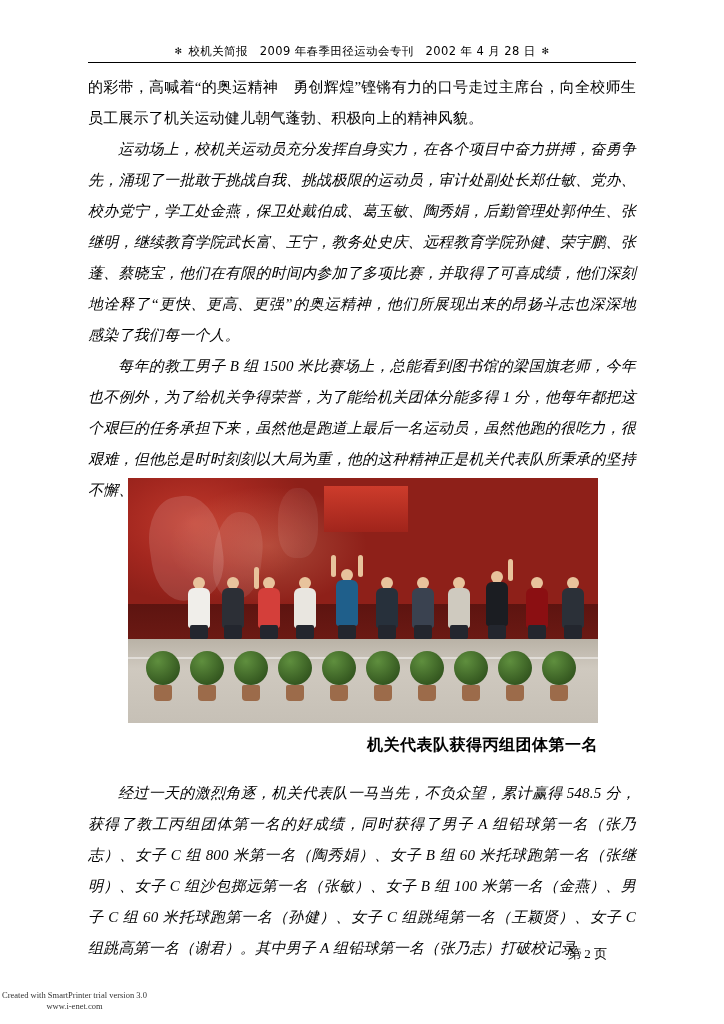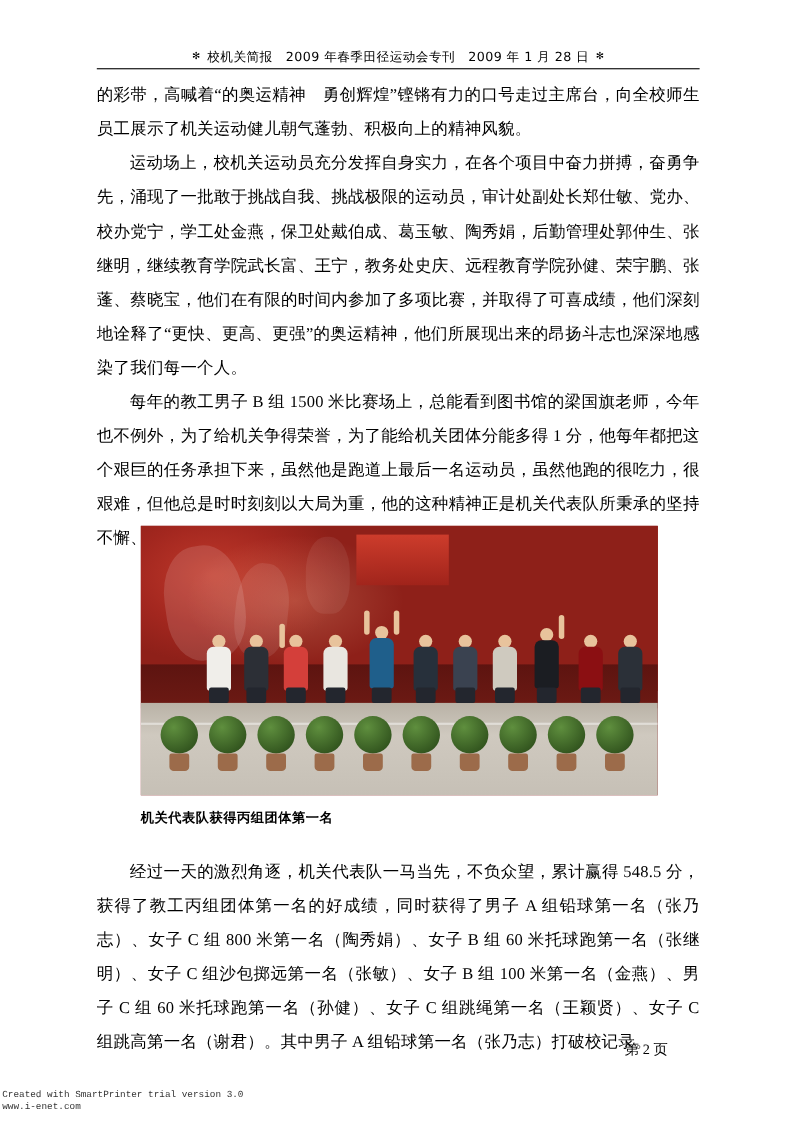--- a/index.html
+++ b/index.html
@@ -59,20 +59,21 @@
     margin: 0 0 0 0;
     font-size: 15px;
     line-height: 31px;
     text-align: justify;
     text-justify: inter-ideograph;
     text-indent: 0;
     letter-spacing: 0.2px;
   }
   p.indent {
     text-indent: 30px;
+    font-style: italic;
   }
   
   .figure {
     position: absolute;
     left: 128px;
     top: 478px;
     width: 470px;
   }
   .photo {
     width: 470px;
@@ -164,22 +165,22 @@
     border-radius: 2px 2px 4px 4px;
   }
   .banner {
     position: absolute;
     left: 196px; top: 8px; width: 84px; height: 46px;
     background: linear-gradient(180deg, #d8412f, #a3241b);
     opacity: 0.85;
   }
   .caption {
     margin-top: 12px;
-    text-align: left;
-    font-size: 12px;
+    text-align: right;
+    font-size: 16px;
     font-weight: bold;
     font-family: "DejaVu Sans", "Liberation Sans", sans-serif;
     letter-spacing: 0.5px;
   }
   
   .content-lower {
     position: absolute;
     left: 88px;
     top: 766px;
     width: 548px;
@@ -192,33 +193,34 @@
     top: 945px;
     width: 607px;
     text-align: right;
     font-size: 13px;
   }
   
   .watermark {
     position: absolute;
     left: 2px;
     top: 990px;
-    font-family: Liberation Mono, monospace;
+    font-family: Liberation Serif, serif;
     font-size: 8.5px;
     color: #333;
     line-height: 11px;
+    text-align: center;
   }
 </style>
 </head>
 <body>
 
 <div class="page">
 
   <div class="header">
-    <span class="star">✻</span><span>校机关简报　2009 年春季田径运动会专刊　2009 年 1 月 28 日</span><span class="star">✻</span>
+    <span class="star">✻</span><span>校机关简报　2009 年春季田径运动会专刊　2002 年 4 月 28 日</span><span class="star">✻</span>
   </div>
   <div class="header-rule"></div>
 
   <div class="content">
     <p class="para">的彩带，高喊着“的奥运精神　勇创辉煌”铿锵有力的口号走过主席台，向全校师生员工展示了机关运动健儿朝气蓬勃、积极向上的精神风貌。</p>
     <p class="para indent">运动场上，校机关运动员充分发挥自身实力，在各个项目中奋力拼搏，奋勇争先，涌现了一批敢于挑战自我、挑战极限的运动员，审计处副处长郑仕敏、党办、校办党宁，学工处金燕，保卫处戴伯成、葛玉敏、陶秀娟，后勤管理处郭仲生、张继明，继续教育学院武长富、王宁，教务处史庆、远程教育学院孙健、荣宇鹏、张蓬、蔡晓宝，他们在有限的时间内参加了多项比赛，并取得了可喜成绩，他们深刻地诠释了“更快、更高、更强”的奥运精神，他们所展现出来的昂扬斗志也深深地感染了我们每一个人。</p>
     <p class="para indent">每年的教工男子 B 组 1500 米比赛场上，总能看到图书馆的梁国旗老师，今年也不例外，为了给机关争得荣誉，为了能给机关团体分能多得 1 分，他每年都把这个艰巨的任务承担下来，虽然他是跑道上最后一名运动员，虽然他跑的很吃力，很艰难，但他总是时时刻刻以大局为重，他的这种精神正是机关代表队所秉承的坚持不懈、顽强拼搏的精神，这也是奥运精神的另一种体现!</p>
   </div>
 
   <div class="figure">

